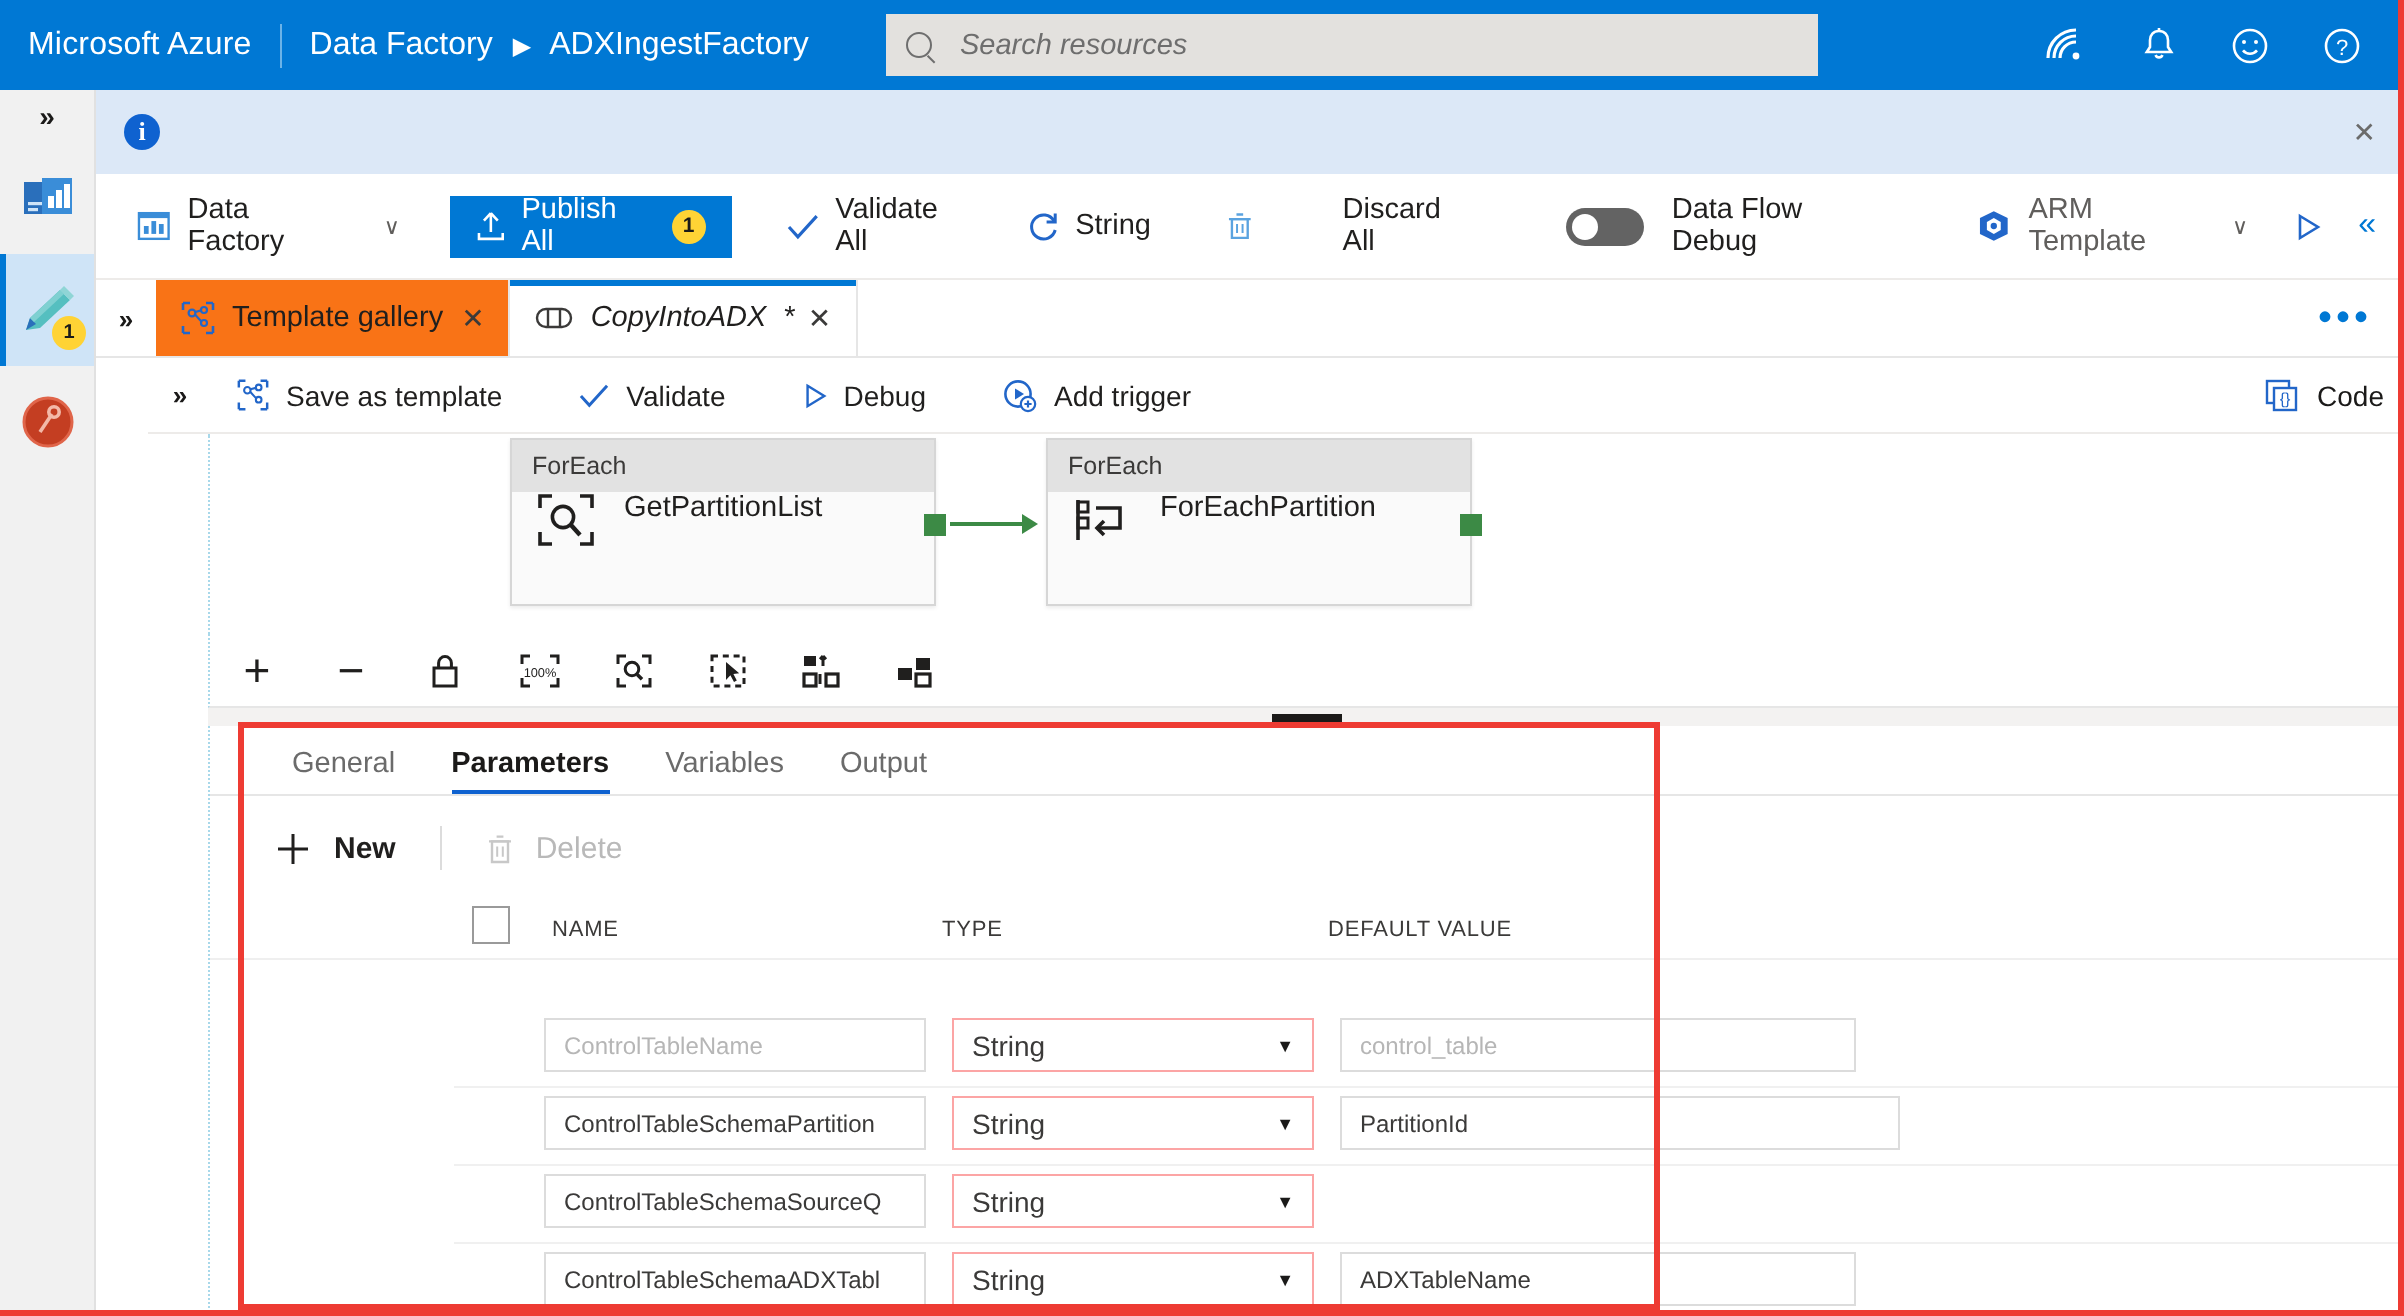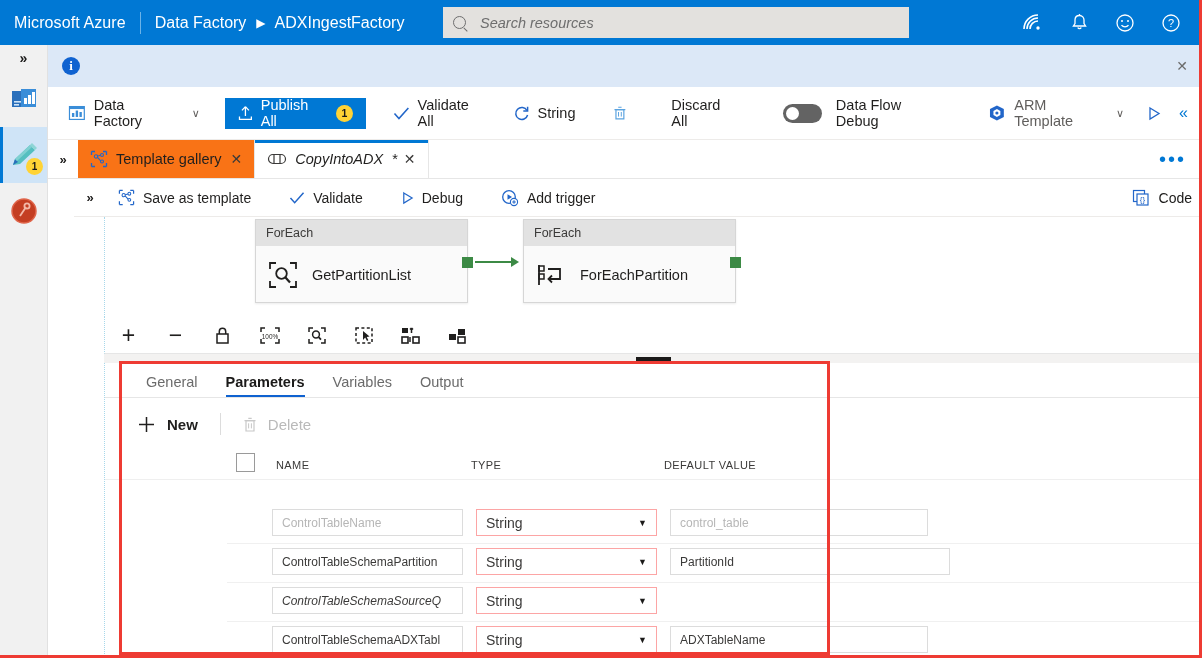--- a/index.html
+++ b/index.html
@@ -125,21 +125,21 @@
     background:#fff; border-left:1px dotted #a8d8ea;
   }
   .node {
     position:absolute; width:213px; height:84px; background:#fafafa;
     border:1px solid #d6d6d6; box-shadow:0 1px 2px rgba(0,0,0,.08);
   }
   .node .nhead {
     height:26px; background:#e2e2e2; display:flex; align-items:center; padding-left:10px;
     font-size:12.5px; color:#3b3a39;
   }
-  .node .nbody { display:flex; align-items:center; height:57px; padding-left:12px; }
+  .node .nbody { display:flex; align-items:flex-start; height:57px; padding-left:12px; }
   .node .nbody .nlabel { font-size:14.5px; color:#201f1e; margin-left:14px; }
   .port { position:absolute; width:11px; height:11px; background:#3c8a45; }
   .arrow-line { position:absolute; height:2px; background:#3c8a45; }
   .arrow-head {
     position:absolute; width:0; height:0; border-top:5px solid transparent;
     border-bottom:5px solid transparent; border-left:8px solid #3c8a45;
   }
 
   
   .zoombar {
@@ -566,21 +566,21 @@
   <div class="row" style="top:181px;">
     <div class="fld val" style="left:45px; top:4px; width:191px;">ControlTableSchemaPartition</div>
     <div class="sel-box" style="left:249px; top:4px; width:181px;">
       <span>String</span>
       <span class="caret">▼</span>
     </div>
     <div class="fld val" style="left:443px; top:4px; width:280px;">PartitionId</div>
   </div>
 
   <div class="row" style="top:220px;">
-    <div class="fld val" style="left:45px; top:4px; width:191px;font-style:italic;">ControlTableSchemaSourceQ</div>
+    <div class="fld val" style="left:45px; top:4px; width:191px;">ControlTableSchemaSourceQ</div>
     <div class="sel-box" style="left:249px; top:4px; width:181px;">
       <span>String</span>
       <span class="caret">▼</span>
     </div>
   </div>
 
   <div class="row" style="top:259px; border-bottom:none;">
     <div class="fld val" style="left:45px; top:4px; width:191px;">ControlTableSchemaADXTabl</div>
     <div class="sel-box" style="left:249px; top:4px; width:181px;">
       <span>String</span>

